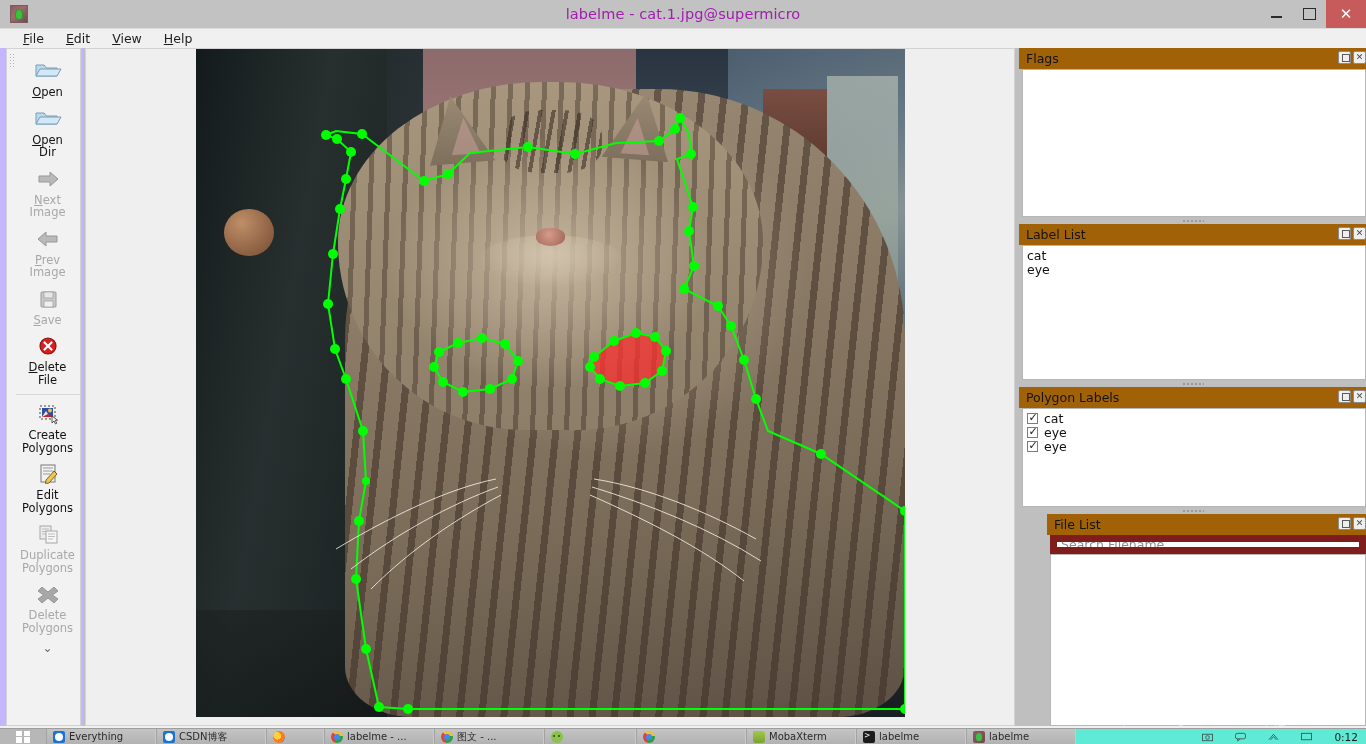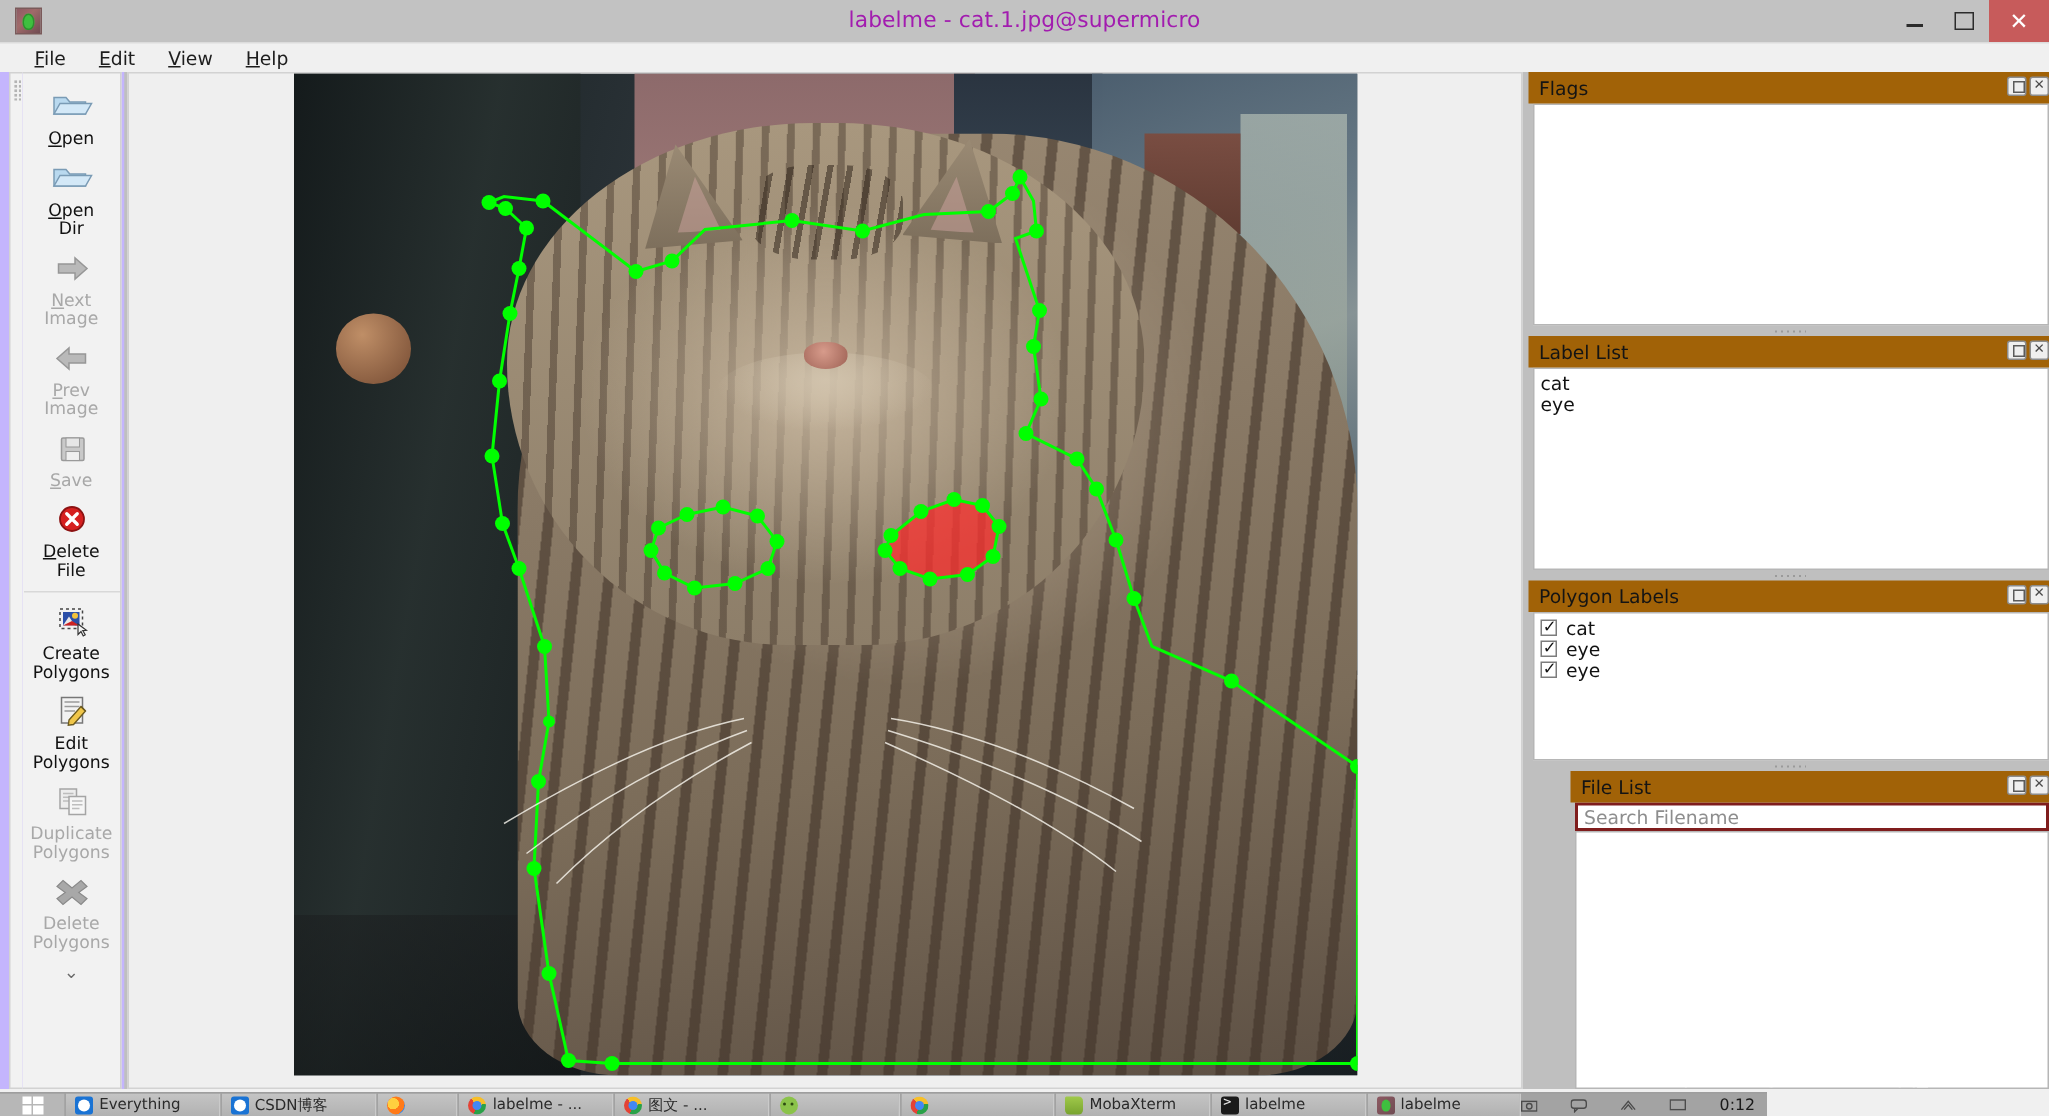--- a/index.html
+++ b/index.html
@@ -314,42 +314,42 @@
     position: relative;
   }
   .chk::after {
     content: "✓"; position: absolute; left: 0.5px; top: -3px;
     font-size: 11px; color: #111; line-height: 13px; font-weight: bold;
   }
   .search-box {
     width: calc(100% - 3px);
     margin-left: 3px;
     height: 19px;
-    border: 2px solid #7f1d1d;
+    border: 7px solid #7f1d1d;
     background: #fff;
     font-size: 12.5px;
     color: #7e7e7e;
     padding: 0 4px;
     font-family: "DejaVu Sans", "Liberation Sans", sans-serif;
   }
   .search-box::placeholder { color: #8d8d8d; }
 
   
   .statusbar {
     height: 18px; flex: 0 0 18px;
     background: #f0f0f0;
     font-size: 12.5px; color: #1a1a1a;
     display: flex; align-items: center;
     padding-left: 12px;
   }
 
   
   .taskbar {
-    position: absolute; left: 0; bottom: 0; width: 1178px; height: 16px;
-    background: #a3a3a3;
+    position: absolute; left: 0; bottom: 0; width: 1366px; height: 16px;
+    background: #5eead4;
     display: flex; align-items: stretch;
     border-top: 1px solid #9e9e9e;
     overflow: hidden;
   }
   .tb-start {
     width: 46px; display: flex; align-items: center; justify-content: center;
     background: #b7b7b7;
   }
   .tb-start .winlogo {
     width: 14px; height: 12px;

